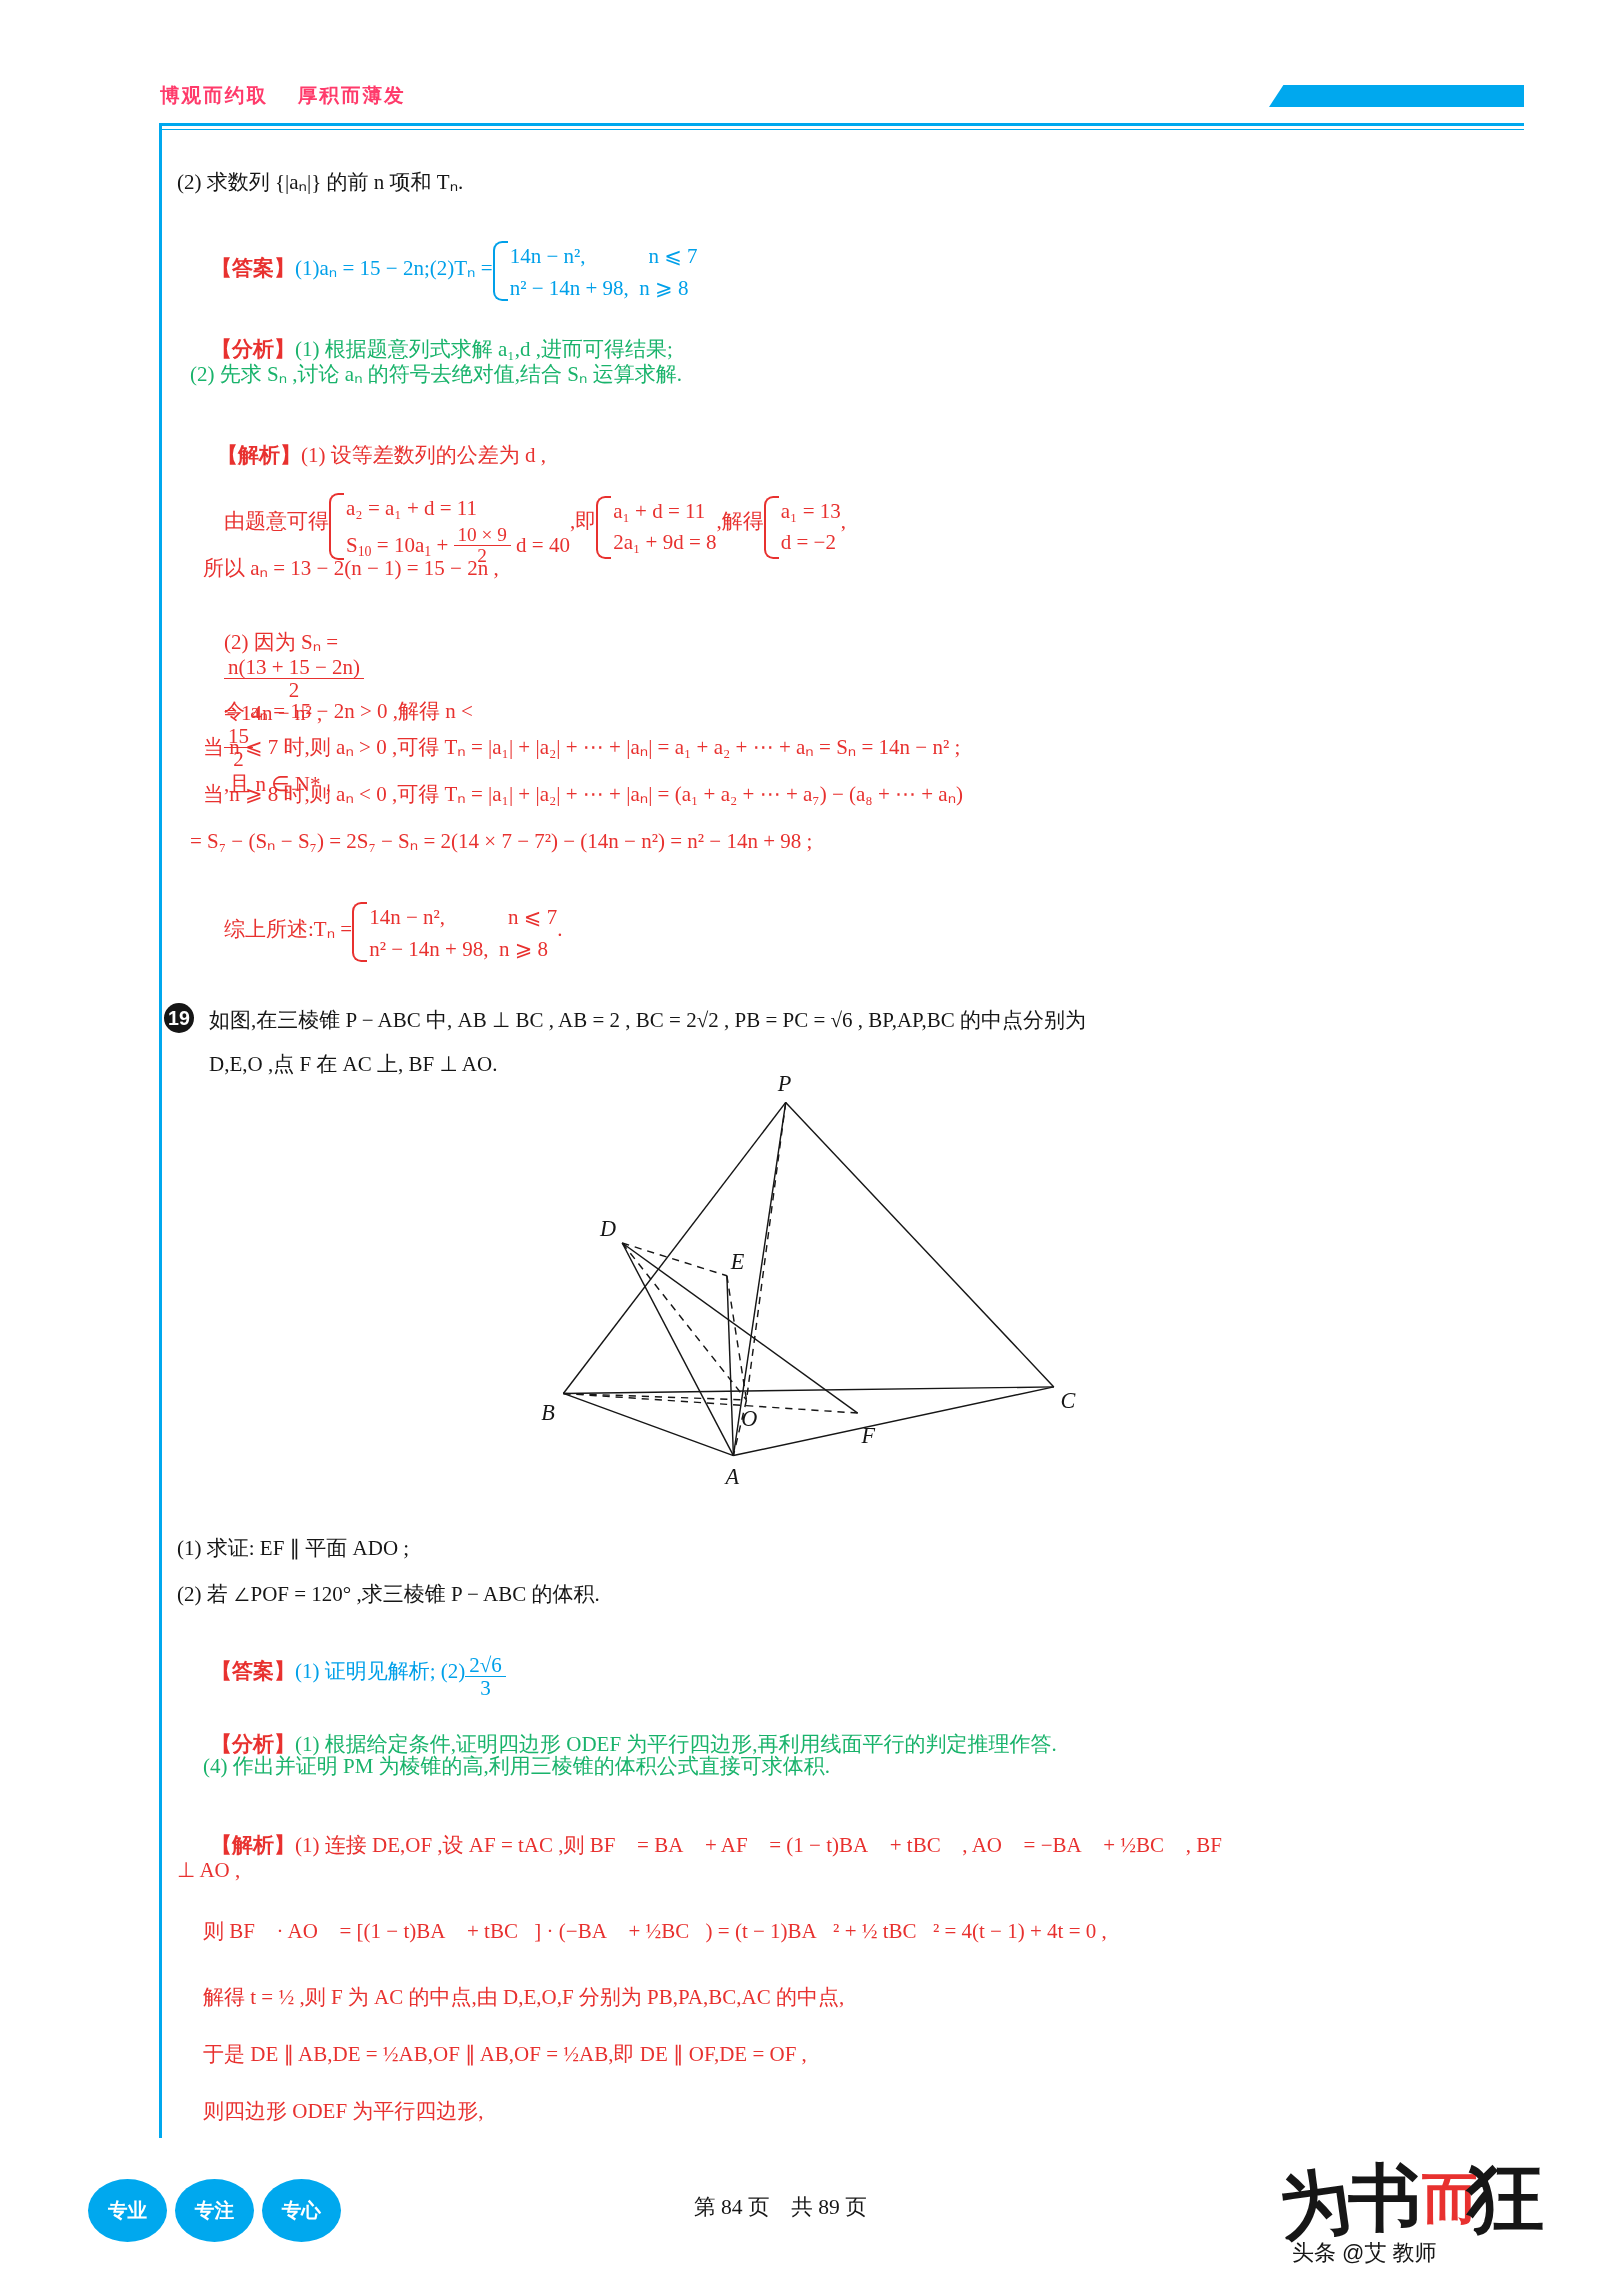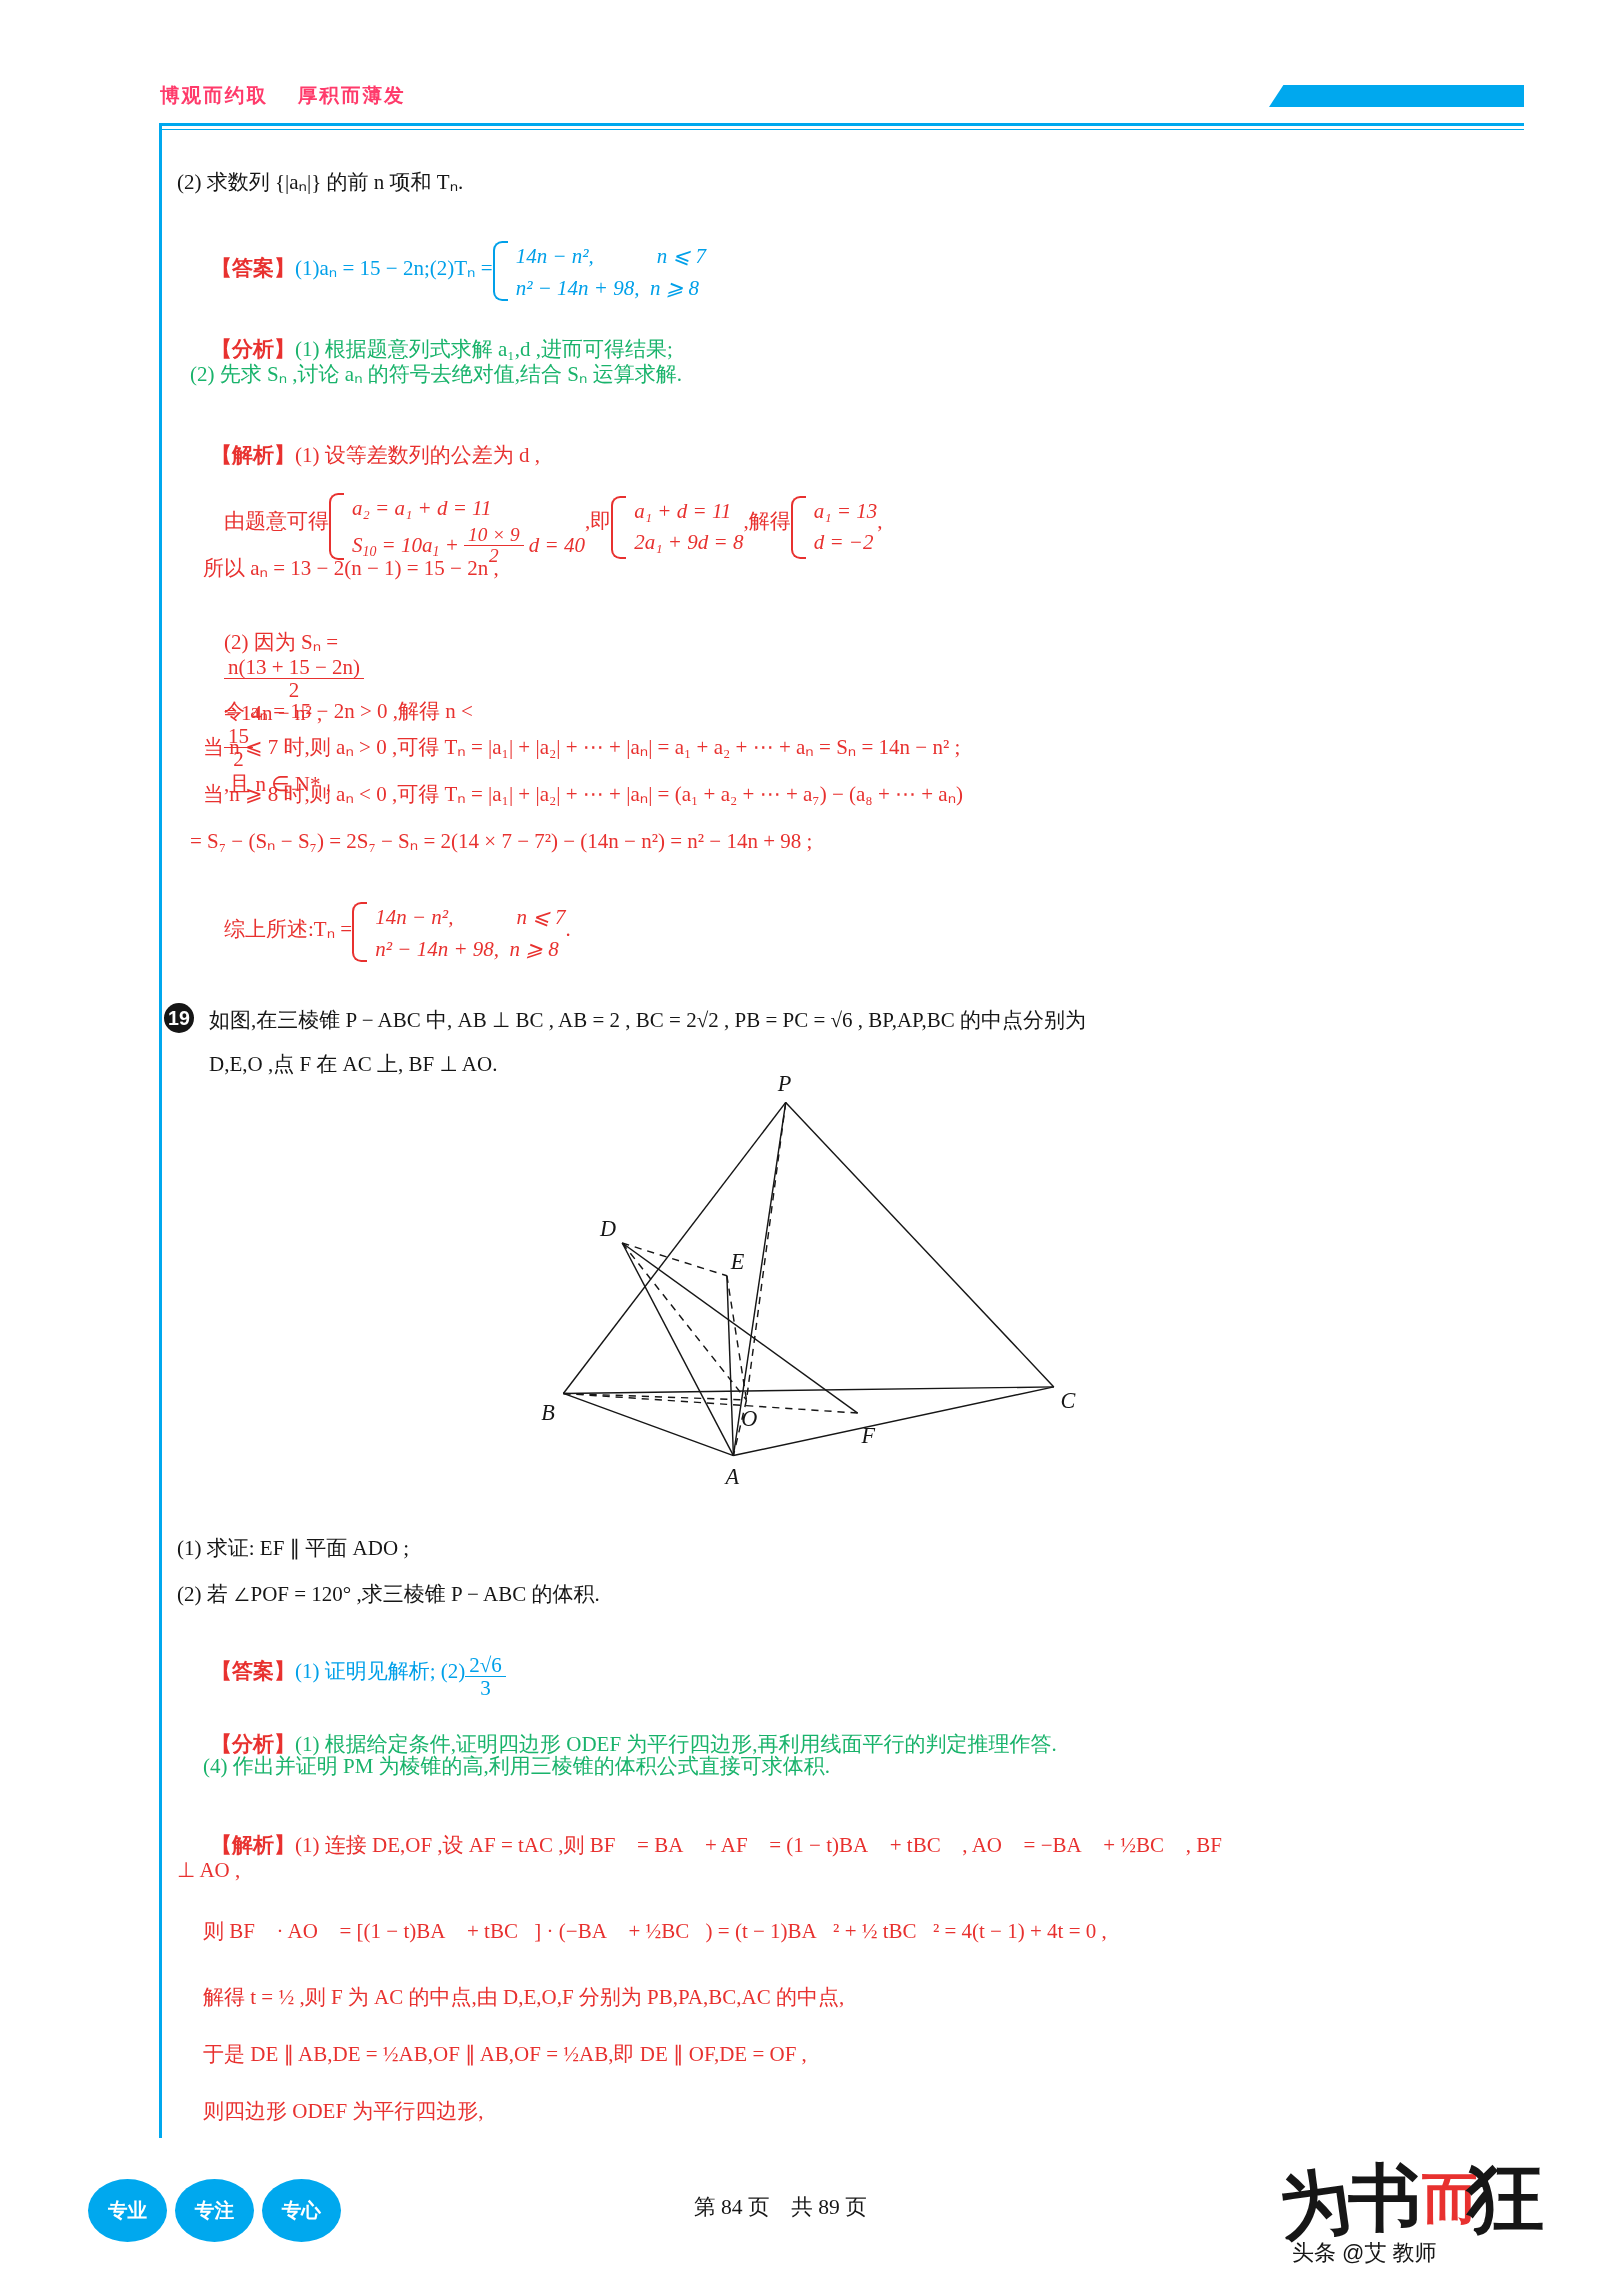--- a/index.html
+++ b/index.html
@@ -59,21 +59,21 @@
   .brace{
     display:inline-block;vertical-align:middle;position:relative;
     font-size:1em;
   }
   .brace .bl{
     display:inline-block;width:13px;height:100%;
     border-left:2px solid currentColor;border-top:2px solid currentColor;border-bottom:2px solid currentColor;
     border-radius:9.2px 0 0 9.2px;
     position:absolute;left:0;top:0;
   }
-  .brace .rows{display:inline-block;padding-left:23px;text-align:left;line-height:1.5;font-style:italic;}
+  .brace .rows{display:inline-block;padding-left:17px;text-align:left;line-height:1.5;}
   
   .circnum{
     position:absolute;left:164px;top:1003px;width:30px;height:30px;border-radius:50%;
     background:#161616;color:#fff;font-size:19.6px;font-family:"Liberation Sans",sans-serif;
     display:flex;align-items:center;justify-content:center;font-weight:bold;
   }
   
   .fig{position:absolute;left:537px;top:1073px;width:589px;height:412px;}
   
   .foot-badges{position:absolute;left:88px;top:2179px;display:flex;gap:7.9px;}
@@ -114,21 +114,21 @@
 
   <div class="ln f32" style="left:190px;top:216px;">
     <span class="red tag">【答案】</span><span class="blue">(1)aₙ = 15 − 2n;(2)Tₙ =</span><span class="blue brace" style="height:56px;vertical-align:-19.6px;"><span class="bl"></span><span class="rows"><span style="display:block;">14n − n²,            n ⩽ 7</span><span style="display:block;">n² − 14n + 98,  n ⩾ 8</span></span></span>
   </div>
 
   <div class="ln f32" style="left:190px;top:310px;">
     <span class="red tag">【分析】</span><span class="green">(1) 根据题意列式求解 a₁,d ,进而可得结果;</span>
   </div>
   <div class="ln f32 green" style="left:190px;top:359px;">(2) 先求 Sₙ ,讨论 aₙ 的符号去绝对值,结合 Sₙ 运算求解.</div>
 
-  <div class="ln f32" style="left:190px;top:416px;">
+  <div class="ln f32" style="left:196px;top:416px;">
     <span class="red tag">【解析】</span><span class="red">(1) 设等差数列的公差为 d ,</span>
   </div>
 
   <div class="ln f32 red" style="left:203px;top:468px;">
     <span>由题意可得</span><span class="brace" style="height:63px;vertical-align:-23.6px;"><span class="bl"></span><span class="rows"><span style="display:block;">a₂ = a₁ + d = 11</span><span style="display:block;">S<sub>10</sub> = 10a<sub>1</sub> + <span class="frac fsm"><span class="num">10 × 9</span><span class="den">2</span></span> d = 40</span></span></span><span>,即</span><span class="brace" style="height:59px;vertical-align:-21.6px;"><span class="bl"></span><span class="rows"><span style="display:block;">a₁ + d = 11</span><span style="display:block;">2a₁ + 9d = 8</span></span></span><span>,解得</span><span class="brace" style="height:59px;vertical-align:-21.6px;"><span class="bl"></span><span class="rows"><span style="display:block;">a₁ = 13</span><span style="display:block;">d = −2</span></span></span><span>,</span>
   </div>
 
   <div class="ln f32 red" style="left:203px;top:553px;">所以 aₙ = 13 − 2(n − 1) = 15 − 2n ,</div>
 
   <div class="ln f32 red" style="left:203px;top:602px;">

